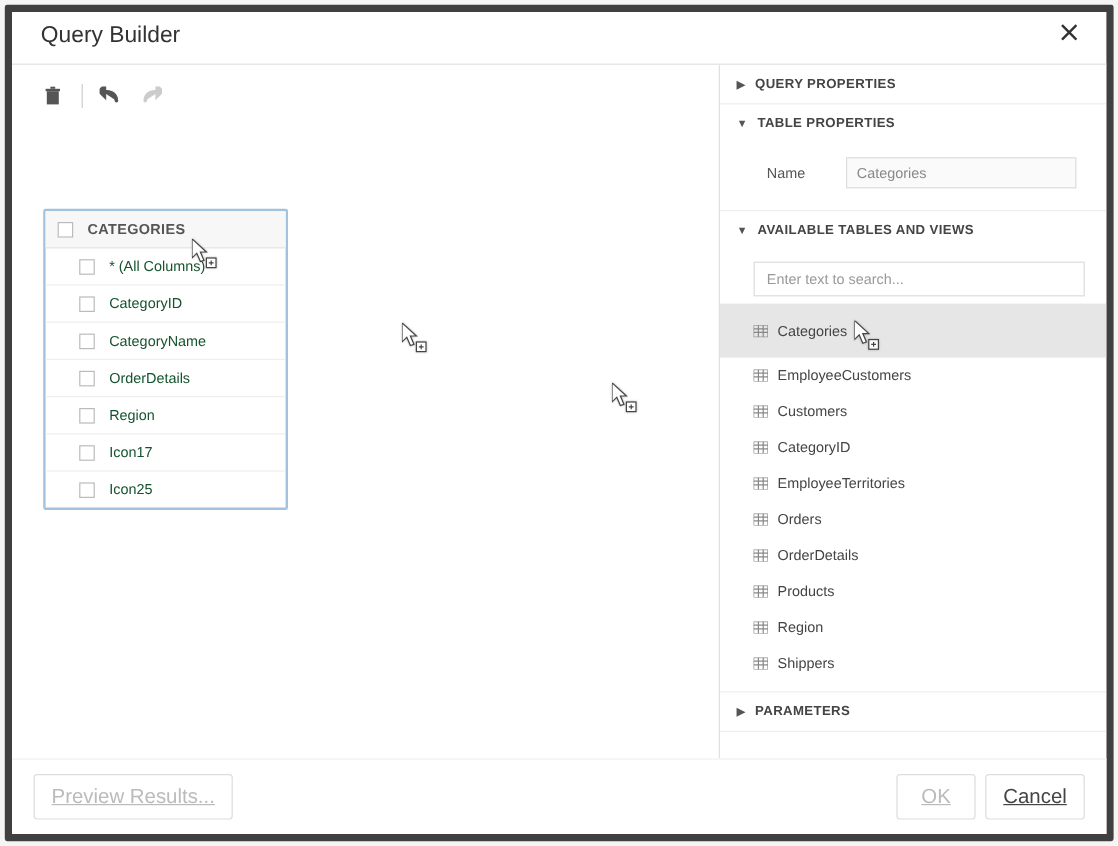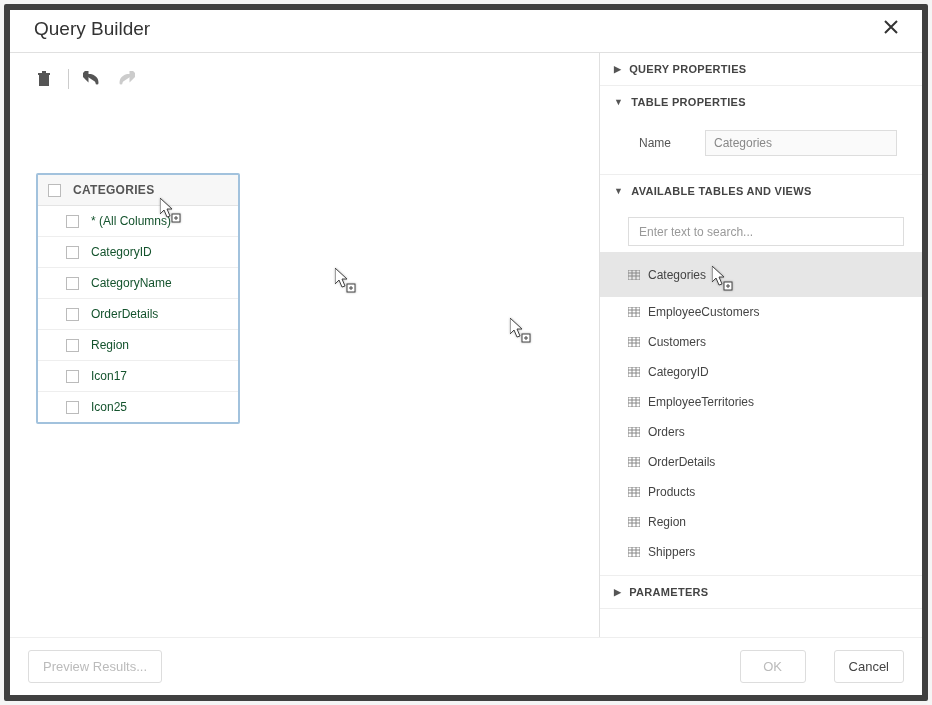--- a/index.html
+++ b/index.html
@@ -198,34 +198,35 @@
     .dialog-footer {
       display: flex;
       justify-content: space-between;
       padding: 12px 18px;
       border-top: 1px solid #eee;
       background: #fff;
     }
     .btn {
       min-width: 66px;
       padding: 8px 14px;
-      font-size: 13px;
+      font-size: 17px;
       border: 1px solid #ddd;
       background: #fff;
       color: #444;
       border-radius: 3px;
       cursor: pointer;
+      text-decoration: underline;
     }
     .btn.disabled {
       color: #bbb;
       cursor: default;
     }
     .footer-right {
       display: flex;
-      gap: 28px;
+      gap: 8px;
     }
 
     .cursor-overlay {
       position: absolute;
       pointer-events: none;
     }
     .cursor-overlay svg {
       filter: drop-shadow(0 0 1px rgba(0,0,0,0.3));
     }
   </style>

